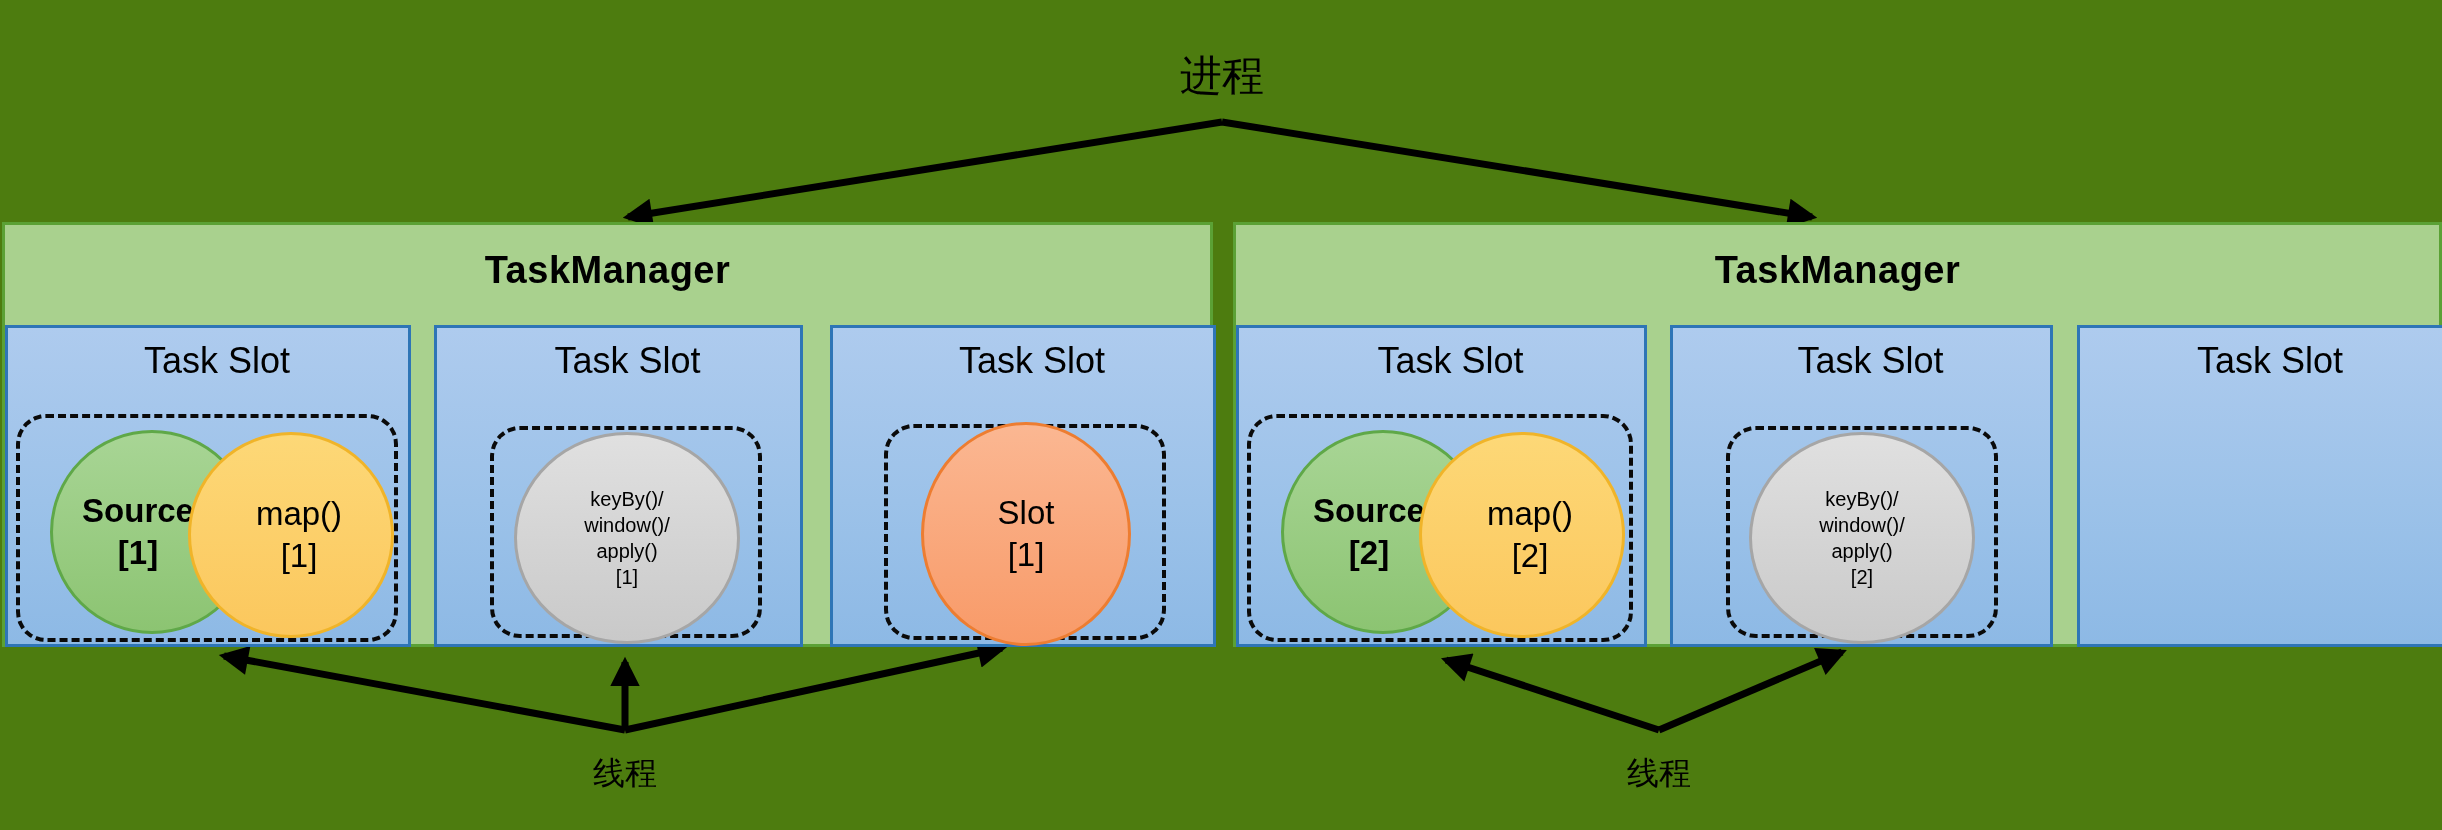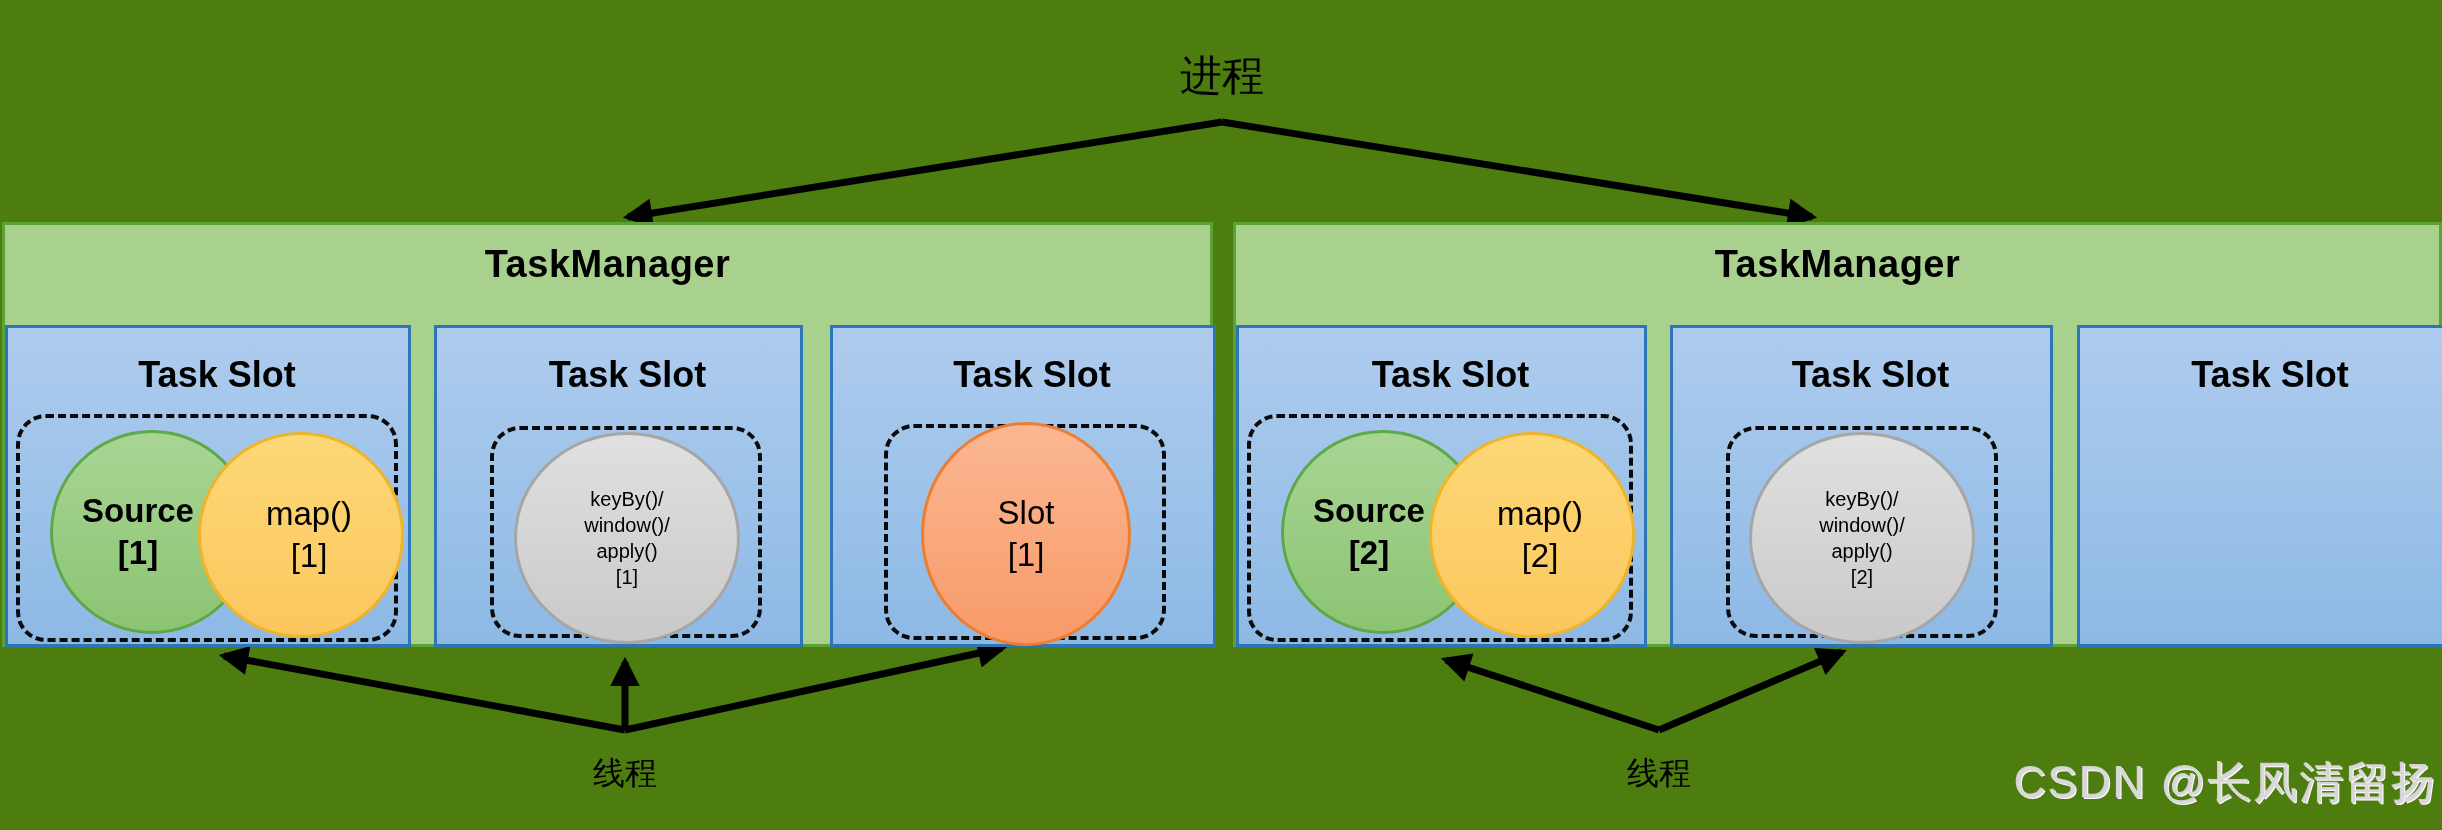--- a/index.html
+++ b/index.html
@@ -16,46 +16,46 @@
   .thread-left{left:625px;}
   .thread-right{left:1659px;}
   .arrow-layer{position:absolute;left:0;top:0;width:2442px;height:830px;pointer-events:none;}
   .tm{
     position:absolute;top:222px;height:425px;background:#a9d18e;
     border:3px solid #5ba135;box-sizing:border-box;
   }
   .tm-left{left:2px;width:1211px;}
   .tm-right{left:1233px;width:1209px;}
   .tm-title{
-    text-align:center;font-weight:700;font-size:38px;padding-top:18px;
+    text-align:center;font-weight:700;font-size:38px;padding-top:24px;
     letter-spacing:0.5px;
   }
   .slot{
     position:absolute;top:100px;height:322px;box-sizing:border-box;
     background:linear-gradient(180deg,#aecbee 0%,#9cc2e9 55%,#8db9e5 100%);
     border:3px solid #2e75b6;
   }
-  .slot-title{text-align:center;font-weight:700;font-size:36px;padding-top:26px;margin-left:18px;}
+  .slot-title{text-align:center;font-weight:400;font-size:36px;padding-top:12px;margin-left:18px;}
   .dash-box{
     position:absolute;border:4px dashed #0a0a0a;border-radius:30px;box-sizing:border-box;
   }
   .op{
     position:absolute;border-radius:50%;box-sizing:border-box;
     display:flex;flex-direction:column;align-items:center;justify-content:center;
     text-align:center;font-size:33px;line-height:1.28;
   }
   .op span{display:block;}
   .op-source{
     width:204px;height:204px;left:42px;top:102px;z-index:1;
     background:linear-gradient(180deg,#a8d595 0%,#8cc472 100%);
     border:3px solid #5fa848;
   }
   .op-source .op-text{transform:translateX(-14px);font-weight:bold;}
   .op-map{
-    width:206px;height:206px;left:190px;top:104px;z-index:2;
+    width:206px;height:206px;left:180px;top:104px;z-index:2;
     background:linear-gradient(180deg,#fdd877 0%,#fbc75d 100%);
     border:3px solid #f0b429;
   }
   .op-map .op-text{transform:translateX(8px);}
   .op-keyby{
     width:226px;height:212px;left:77px;top:104px;border-radius:50%;
     background:linear-gradient(180deg,#e0e0e0 0%,#c9c9c9 100%);
     border:3px solid #a6a6a6;font-size:20px;line-height:1.3;
   }
   .op-sink{
@@ -172,15 +172,14 @@
     </div>
 
     <div class="slot" style="left:841px;width:368px;">
       <div class="slot-title">Task Slot</div>
     </div>
   </div>
 
   <div class="cjk-label thread-label thread-left">线程</div>
   <div class="cjk-label thread-label thread-right">线程</div>
 
-  <div class="watermark">CSDN @长风清留扬</div>
 
 </div>
 
 </body></html>

